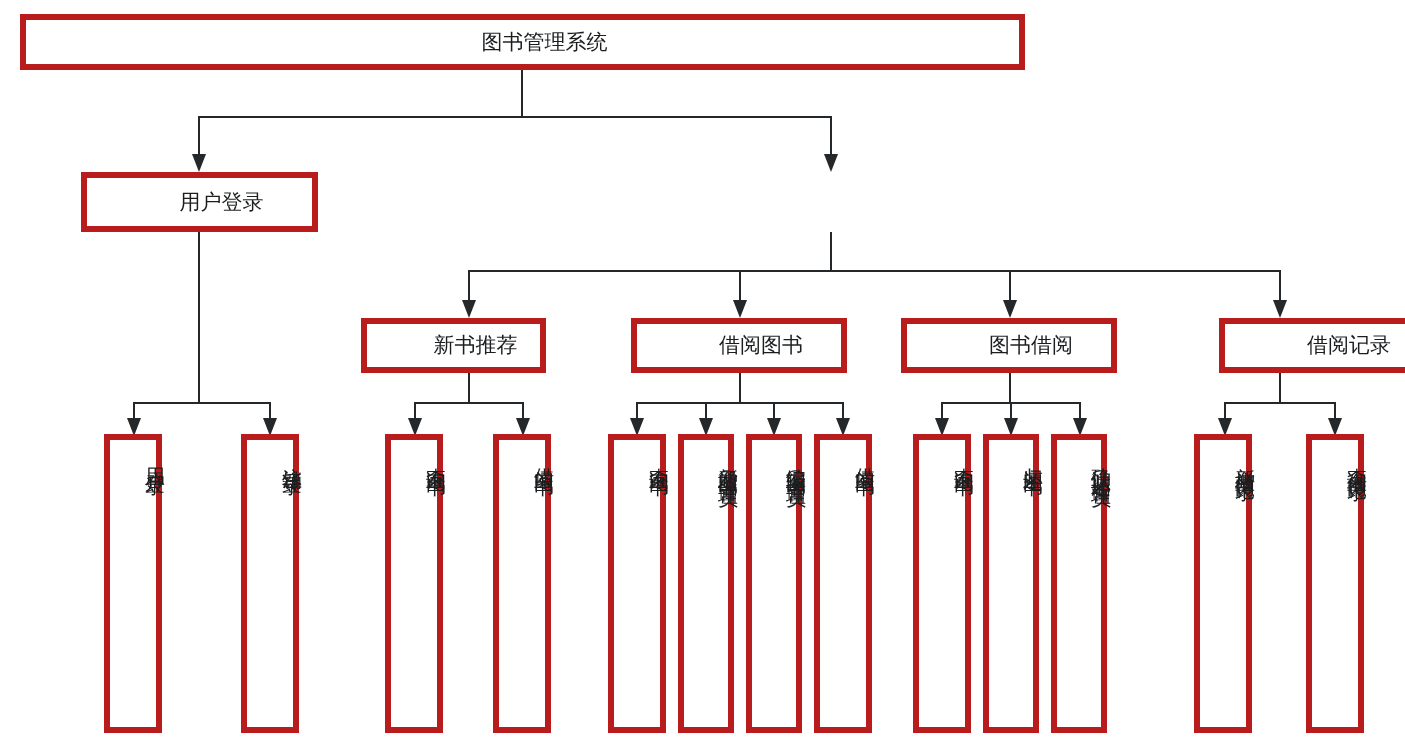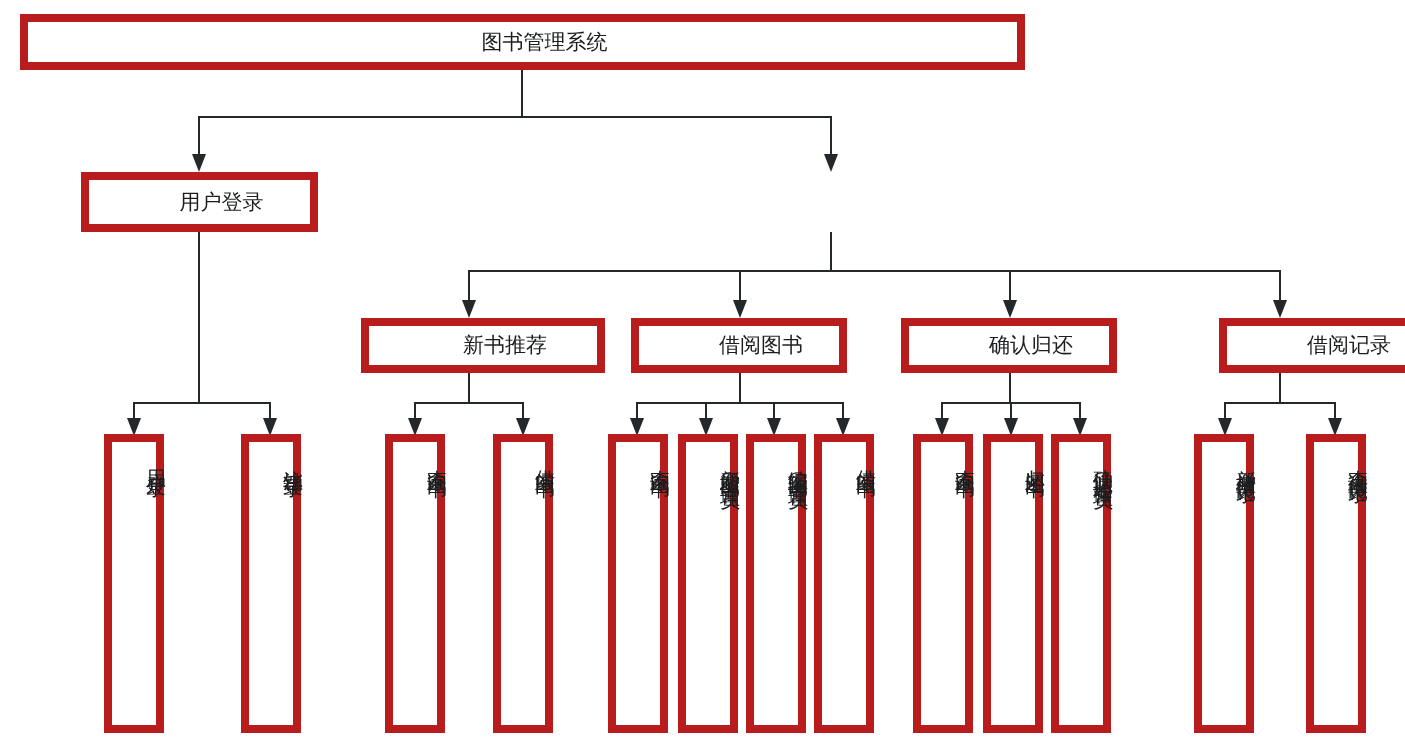--- a/index.html
+++ b/index.html
@@ -14,21 +14,21 @@
     position: relative;
     width: 1405px;
     height: 747px;
     background: #ffffff;
     overflow: hidden;
   }
   
   .node {
     position: absolute;
     box-sizing: border-box;
-    border: 8px solid #b91c1c;
+    border: 6px solid #b91c1c;
     background: #ffffff;
     display: flex;
     align-items: center;
     justify-content: center;
     color: #1b1d1f;
     line-height: 1.15;
     padding-left: 44px;
   }
   .node.h {
     
@@ -114,28 +114,28 @@
   <div class="hline" style="left:468px; top:270px; width:812px;"></div>
   <div class="vline" style="left:468px; top:270px; height:32px;"></div>
   <div class="arrow" style="left:462px; top:300px;"></div>
   <div class="vline" style="left:739px; top:270px; height:32px;"></div>
   <div class="arrow" style="left:733px; top:300px;"></div>
   <div class="vline" style="left:1009px; top:270px; height:32px;"></div>
   <div class="arrow" style="left:1003px; top:300px;"></div>
   <div class="vline" style="left:1279px; top:270px; height:32px;"></div>
   <div class="arrow" style="left:1273px; top:300px;"></div>
 
-  <div class="node h" style="left:361px; top:318px; width:244px; height:55px;text-align:center;">
+  <div class="node h" style="left:361px; top:318px; width:185px; height:55px;text-align:center;">
     <span>新书推荐</span>
   </div>
   <div class="node h" style="left:631px; top:318px; width:216px; height:55px;">
     <span>借阅图书</span>
   </div>
   <div class="node h" style="left:901px; top:318px; width:216px; height:55px;">
-    <span>确认归还</span>
+    <span>图书借阅</span>
   </div>
   <div class="node h" style="left:1187px; top:318px; width:216px; height:55px;margin-left:32px;">
     <span>借阅记录</span>
   </div>
 
   <div class="vline" style="left:468px; top:373px; height:30px;"></div>
   <div class="hline" style="left:414px; top:402px; width:110px;"></div>
   <div class="vline" style="left:414px; top:402px; height:20px;"></div>
   <div class="arrow" style="left:408px; top:418px;"></div>
   <div class="vline" style="left:522px; top:402px; height:20px;"></div>

